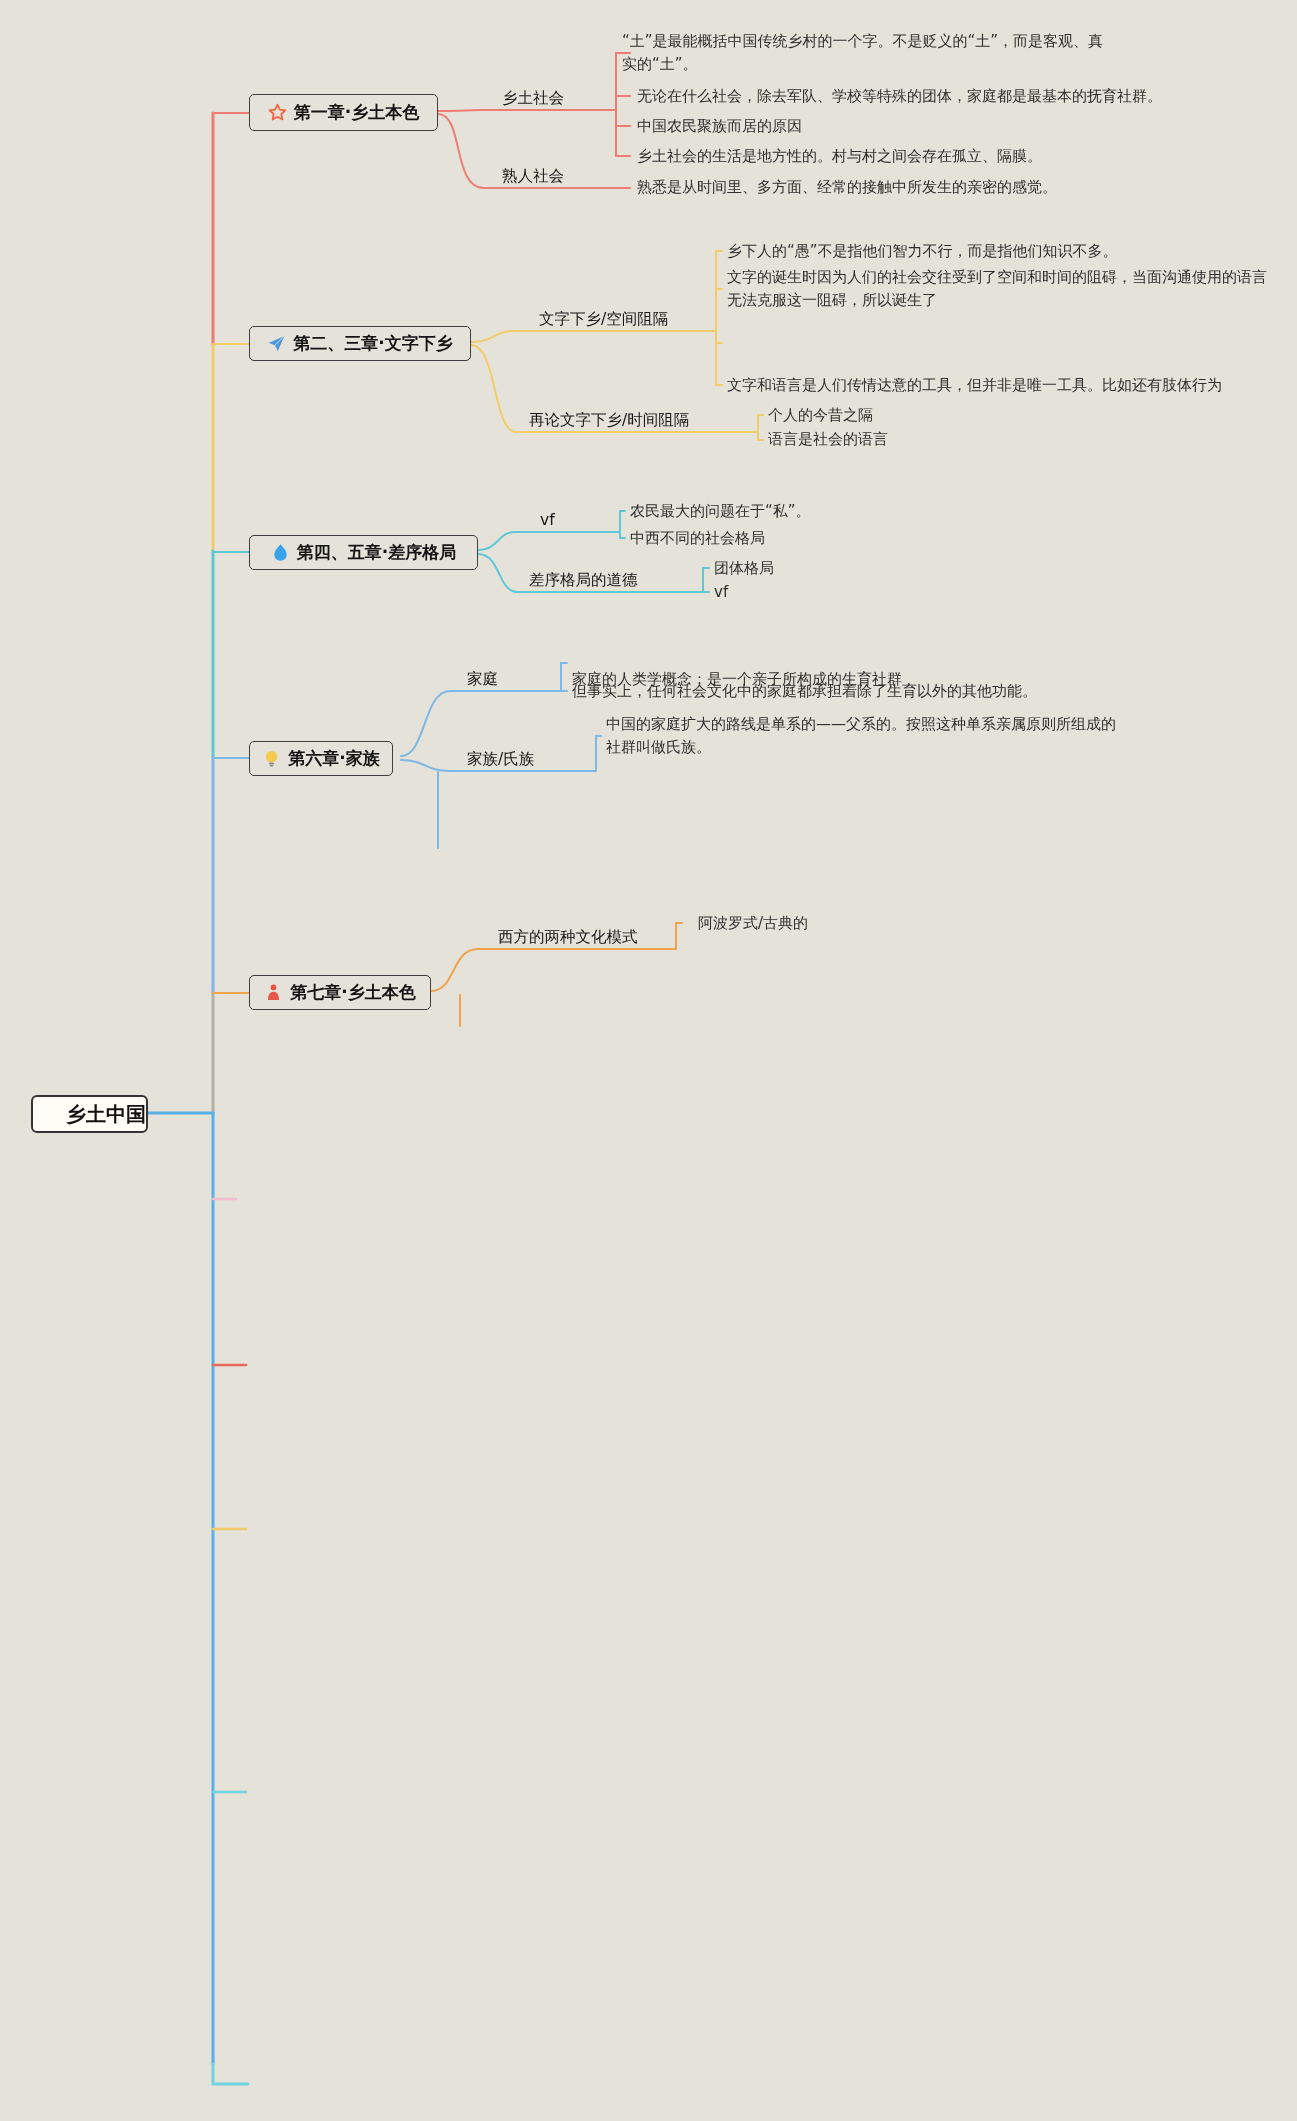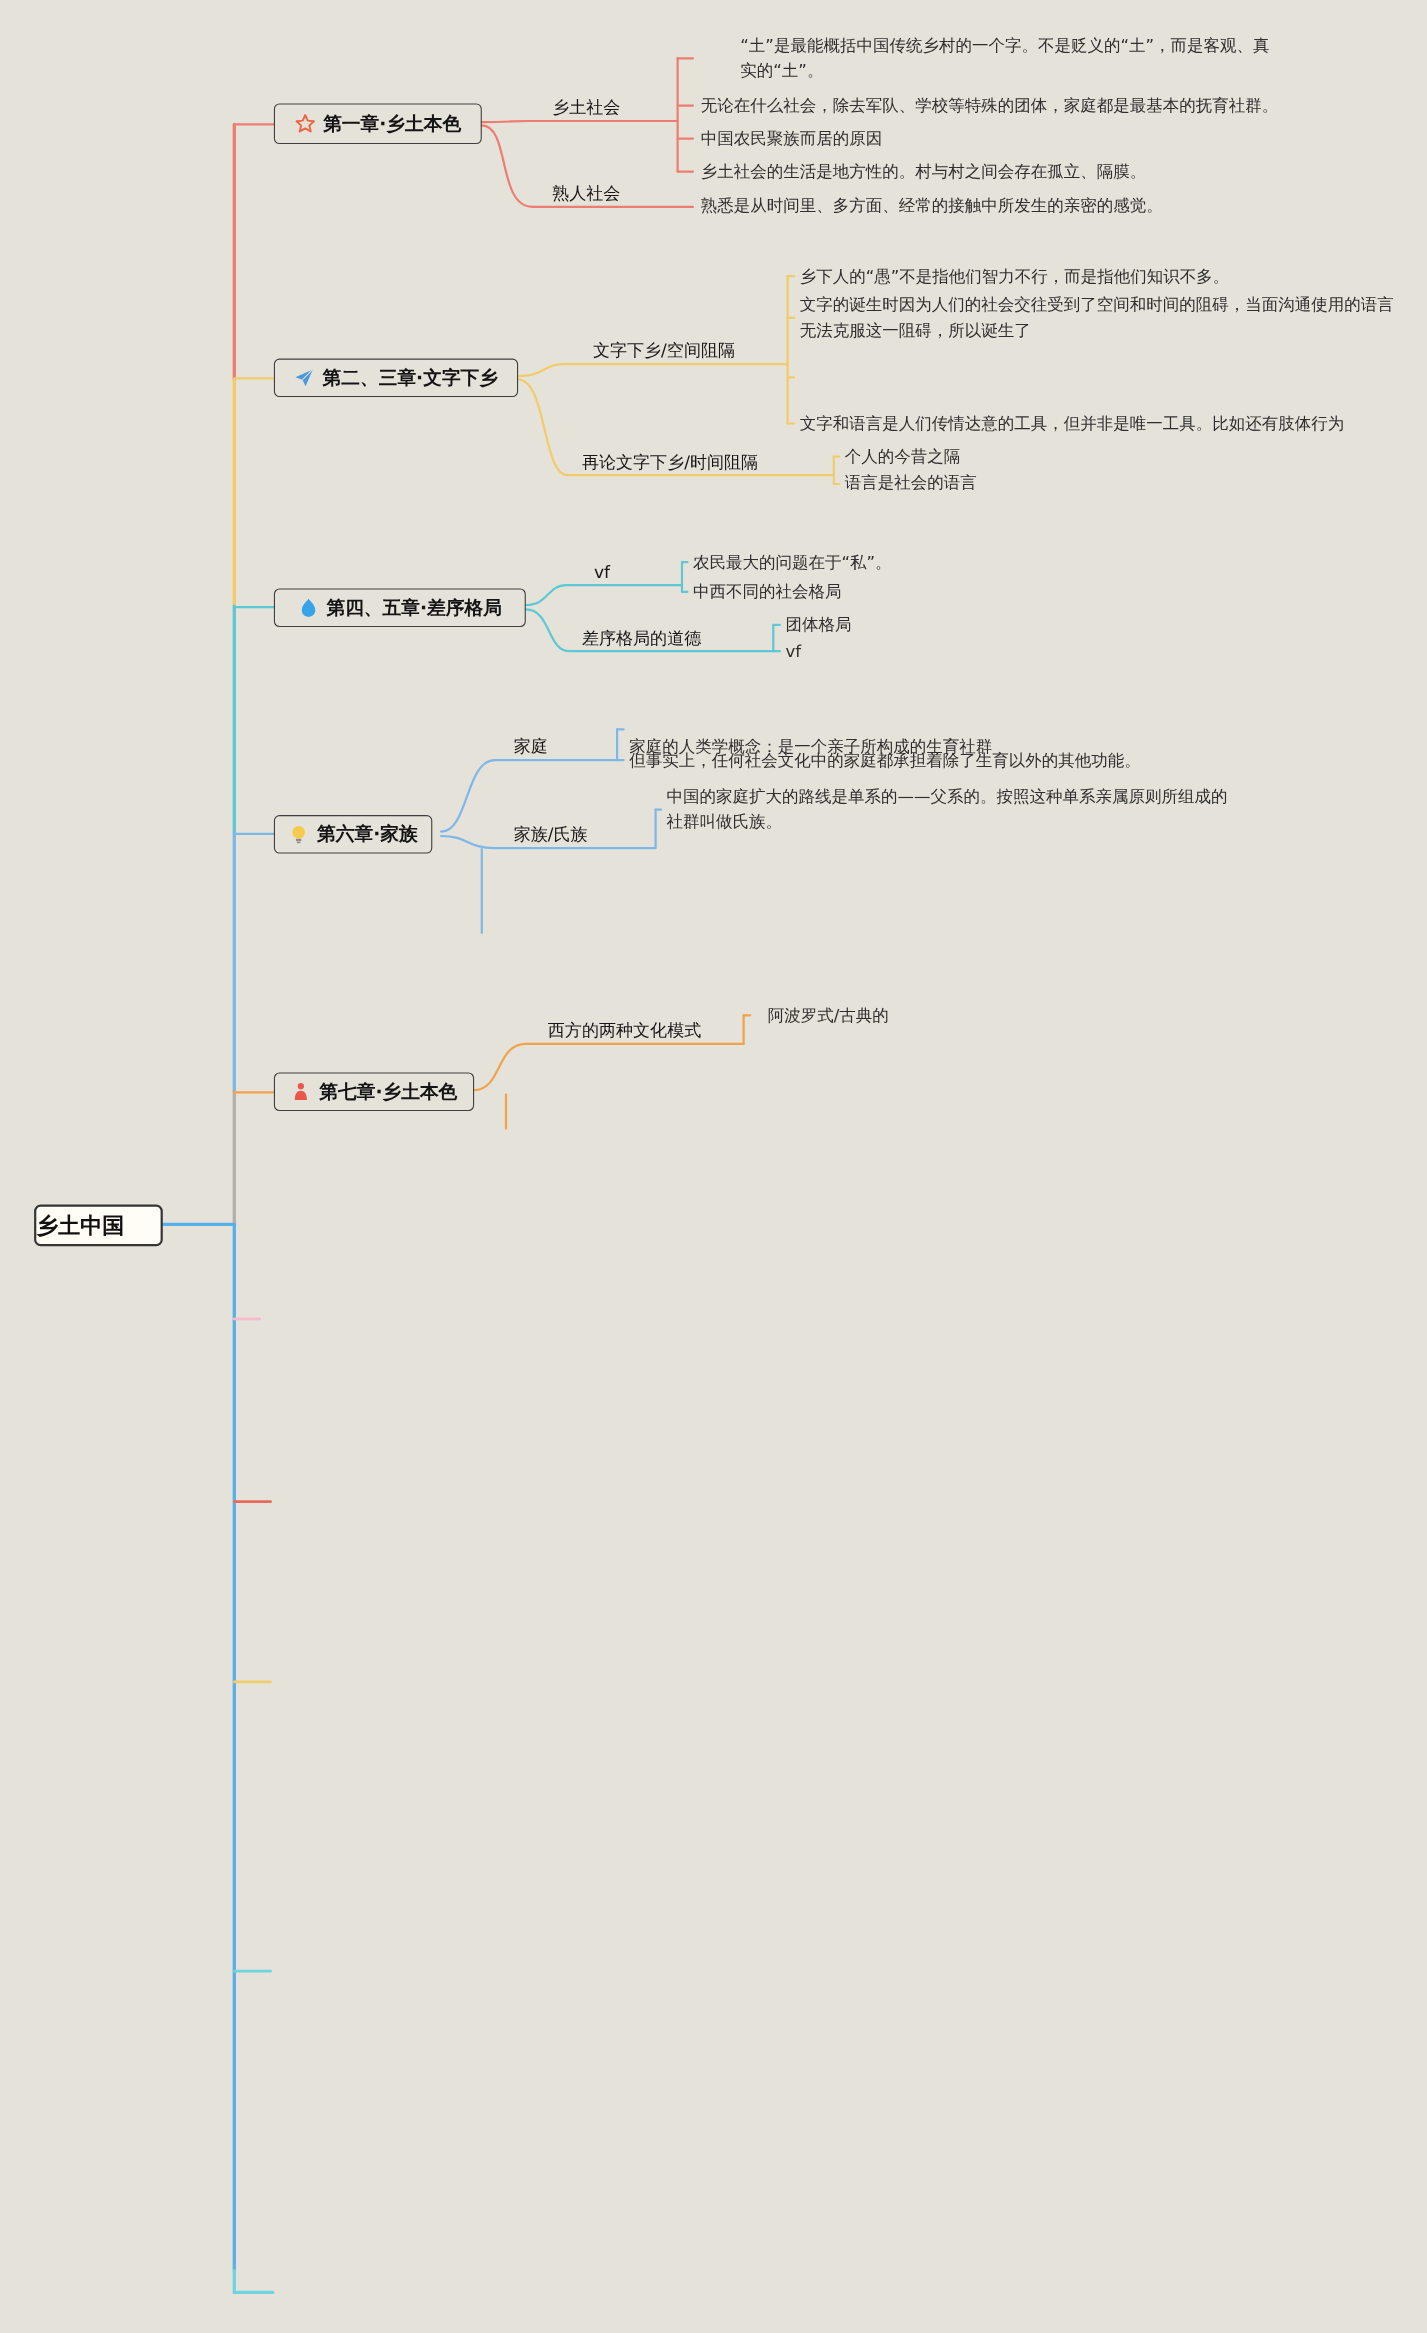--- a/index.html
+++ b/index.html
@@ -4,21 +4,21 @@
 <style>
   html,body{margin:0;padding:0;background:#e5e2d9;}
   .canvas{position:relative;width:1297px;height:2121px;background:#e5e2d9;
           font-family:"DejaVu Sans",sans-serif;overflow:hidden;}
   .wires{position:absolute;left:0;top:0;width:1297px;height:2121px;}
   .chapter{position:absolute;display:flex;align-items:center;justify-content:center;gap:7px;
            border:1.6px solid #3f3f3f;border-radius:5px;background:transparent;
            font-size:17px;font-weight:600;color:#141414;box-sizing:border-box;white-space:nowrap;}
   .root{position:absolute;left:31px;top:1095px;width:117px;height:38px;
         border:2px solid #353535;border-radius:6px;background:#fffdf6;
-        font-size:20px;font-weight:700;color:#111;display:flex;align-items:center;justify-content:flex-start;
+        font-size:20px;font-weight:700;color:#111;display:flex;align-items:center;justify-content:flex-end;
         box-sizing:border-box;}
   .sub{position:absolute;font-size:15.5px;font-weight:500;color:#161616;height:19px;line-height:19px;white-space:nowrap;}
   .leaf{position:absolute;font-size:15px;line-height:23px;color:#2e2e2e;white-space:nowrap;}
   .leaf.wrap{white-space:normal;}
   .icn{display:inline-flex;width:19px;height:19px;flex:0 0 auto;}
   .icn svg{width:100%;height:100%;}
 </style>
 </head>
 <body>
 
@@ -145,21 +145,21 @@
   <div class="sub" style="left:502px;top:89px;">乡土社会</div>
   <div class="sub" style="left:502px;top:167px;">熟人社会</div>
   <div class="sub" style="left:539px;top:310px;">文字下乡/空间阻隔</div>
   <div class="sub" style="left:529px;top:411px;">再论文字下乡/时间阻隔</div>
   <div class="sub" style="left:540px;top:511px;">vf</div>
   <div class="sub" style="left:529px;top:571px;">差序格局的道德</div>
   <div class="sub" style="left:467px;top:670px;">家庭</div>
   <div class="sub" style="left:467px;top:750px;">家族/氏族</div>
   <div class="sub" style="left:498px;top:928px;">西方的两种文化模式</div>
 
-  <div class="leaf wrap" style="left:673px;top:30px;width:492px;">“土”是最能概括中国传统乡村的一个字。不是贬义的“土”，而是客观、真实的“土”。</div>
+  <div class="leaf wrap" style="left:622px;top:30px;width:492px;">“土”是最能概括中国传统乡村的一个字。不是贬义的“土”，而是客观、真实的“土”。</div>
   <div class="leaf" style="left:637px;top:85px;">无论在什么社会，除去军队、学校等特殊的团体，家庭都是最基本的抚育社群。</div>
   <div class="leaf" style="left:637px;top:115px;">中国农民聚族而居的原因</div>
   <div class="leaf" style="left:637px;top:145px;">乡土社会的生活是地方性的。村与村之间会存在孤立、隔膜。</div>
   <div class="leaf" style="left:637px;top:176px;">熟悉是从时间里、多方面、经常的接触中所发生的亲密的感觉。</div>
 
   <div class="leaf" style="left:727px;top:240px;">乡下人的“愚”不是指他们智力不行，而是指他们知识不多。</div>
   <div class="leaf wrap" style="left:727px;top:266px;width:540px;">文字的诞生时因为人们的社会交往受到了空间和时间的阻碍，当面沟通使用的语言无法克服这一阻碍，所以诞生了</div>
   <div class="leaf" style="left:727px;top:374px;">文字和语言是人们传情达意的工具，但并非是唯一工具。比如还有肢体行为</div>
   <div class="leaf" style="left:768px;top:404px;">个人的今昔之隔</div>
   <div class="leaf" style="left:768px;top:428px;">语言是社会的语言</div>

